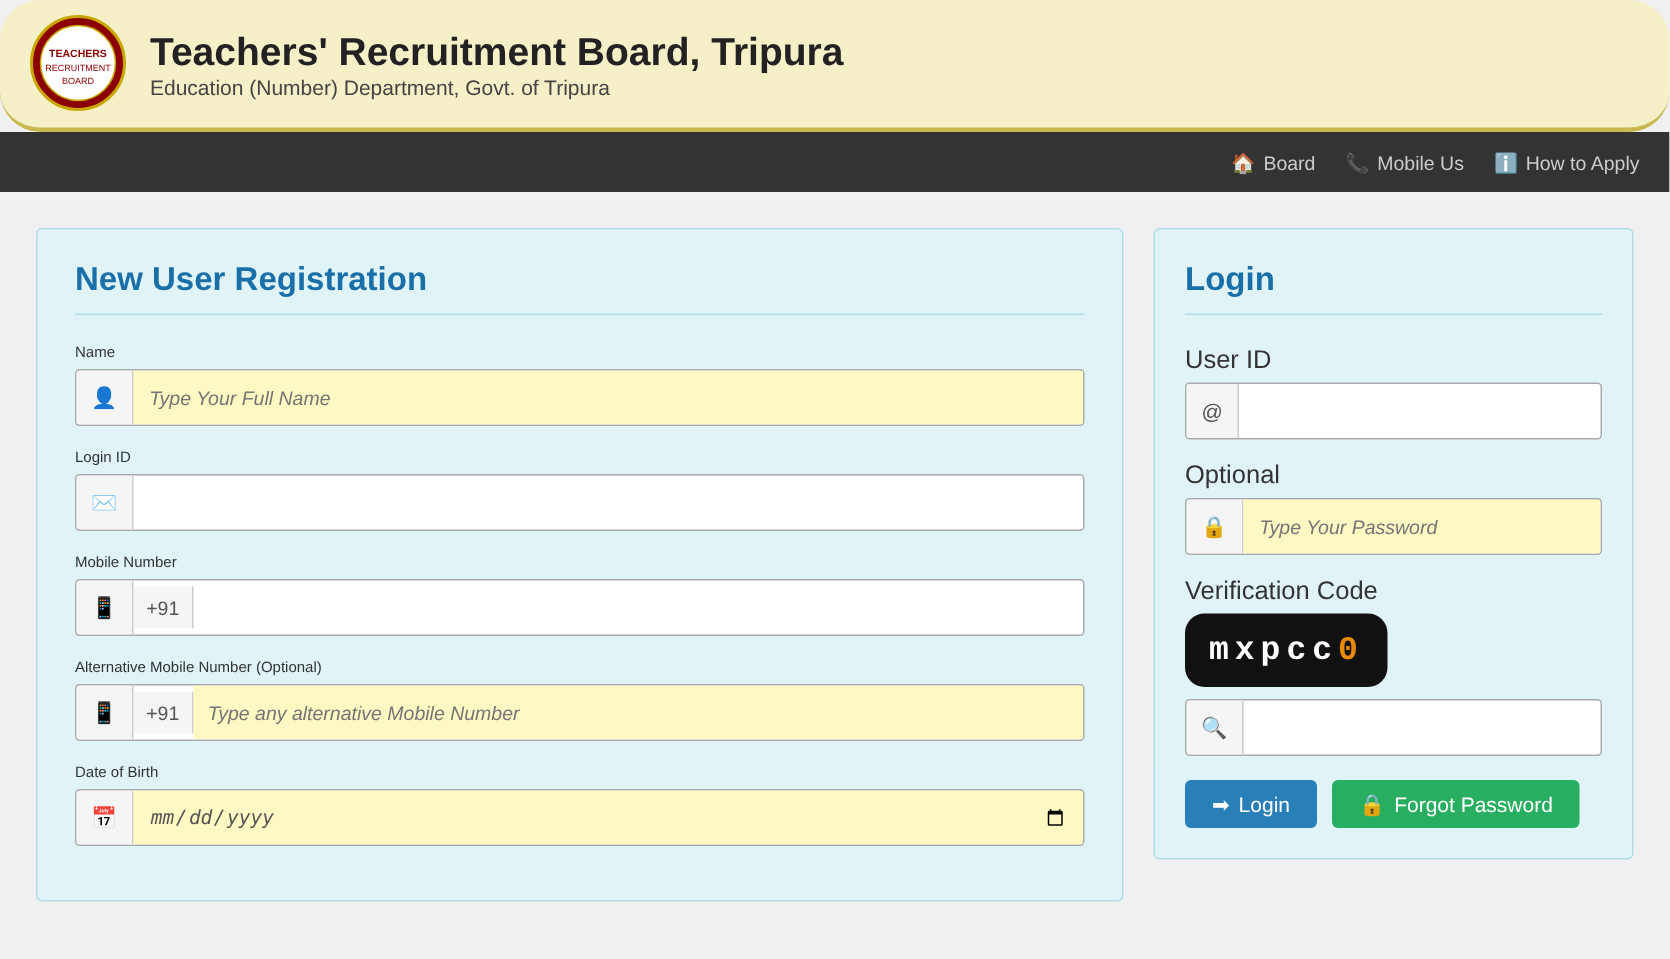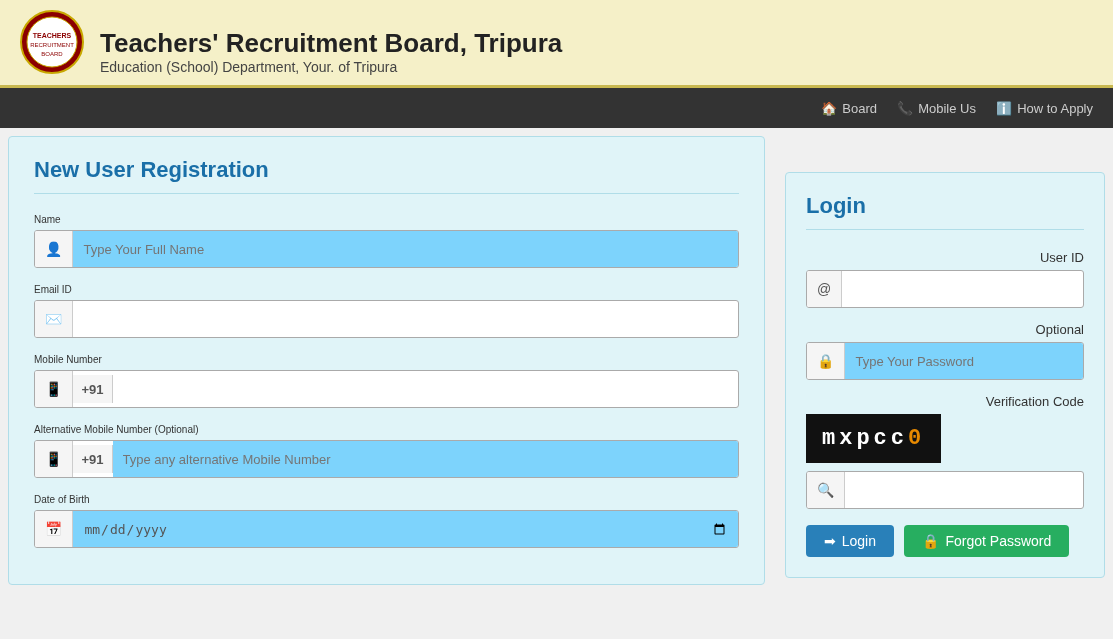--- a/index.html
+++ b/index.html
@@ -3,22 +3,23 @@
   <meta charset="utf-8">
   <style>
     * { box-sizing: border-box; margin: 0; padding: 0; }
     body { font-family: Arial, sans-serif; background: #f0f0f0; font-size: 14px; }
 
     
     .header {
       background: #f5f0c8;
       padding: 10px 20px;
       display: flex;
-      align-items: flex-end;
+      align-items: center;
       border-bottom: 3px solid #c8b850;
+      border-radius: 27px;
     }
     .header-logo {
       width: 65px;
       height: 65px;
       margin-right: 15px;
     }
     .header-title h1 {
       font-size: 26px;
       font-weight: bold;
       color: #222;
@@ -44,21 +45,21 @@
       font-size: 13px;
       display: flex;
       align-items: center;
       gap: 5px;
     }
 
     
     .main-content {
       display: flex;
       gap: 20px;
-      padding: 8px;
+      padding: 24px;
       max-width: 1113px;
     }
 
     
     .registration-panel {
       flex: 1;
       background: #e0f4f8;
       border: 1px solid #b0dde8;
       border-radius: 4px;
       padding: 20px 25px;
@@ -103,71 +104,69 @@
     .input-prefix {
       padding: 0 8px;
       color: #555;
       font-size: 13px;
       border-right: 1px solid #ccc;
       height: 28px;
       display: flex;
       align-items: center;
       background: #f5f5f5;
       white-space: nowrap;
-      font-weight: bold;
     }
     .input-wrapper input {
       flex: 1;
       border: none;
       outline: none;
       padding: 6px 10px;
       font-size: 13px;
       color: #555;
-      background: #7dd3fc;
+      background: #fef9c3;
       height: 36px;
+      font-style: italic;
     }
     .input-wrapper input[type="date"] {
       width: 100%;
     }
 
     
     .login-panel {
       width: 320px;
       background: #e0f4f8;
       border: 1px solid #b0dde8;
       border-radius: 4px;
       padding: 20px 20px;
       align-self: flex-start;
-      margin-top: 36px;
     }
     .login-panel .panel-title {
       font-size: 22px;
     }
 
     .login-form-group {
       margin-bottom: 14px;
     }
     .login-form-group label {
       display: block;
-      font-size: 13px;
+      font-size: 17px;
       color: #333;
       margin-bottom: 5px;
-      text-align: right;
     }
 
     
     .captcha-image {
       background: #111;
       color: #fff;
       font-size: 22px;
       font-weight: bold;
       letter-spacing: 4px;
       padding: 12px 16px;
       font-family: 'Courier New', monospace;
-      border-radius: 0;
+      border-radius: 13px;
       margin-bottom: 8px;
       user-select: none;
       display: inline-block;
     }
     .captcha-image span.orange { color: #e88a00; }
 
     
     .btn-row {
       display: flex;
       gap: 10px;
@@ -201,21 +200,21 @@
     <svg viewBox="0 0 65 65" xmlns="http://www.w3.org/2000/svg">
       <circle cx="32" cy="32" r="31" fill="#8B0000" stroke="#c8a800" stroke-width="2"></circle>
       <circle cx="32" cy="32" r="25" fill="#fff" stroke="#c8a800" stroke-width="1"></circle>
       <text x="32" y="28" text-anchor="middle" font-size="7" fill="#8B0000" font-weight="bold">TEACHERS</text>
       <text x="32" y="37" text-anchor="middle" font-size="6" fill="#8B0000">RECRUITMENT</text>
       <text x="32" y="46" text-anchor="middle" font-size="6" fill="#8B0000">BOARD</text>
     </svg>
   </div>
   <div class="header-title">
     <h1>Teachers' Recruitment Board, Tripura</h1>
-    <p>Education (School) Department, Your. of Tripura</p>
+    <p>Education (Number) Department, Govt. of Tripura</p>
   </div>
 </div>
 
 <div class="navbar">
   <a href="#">
     <span>🏠</span>
     <span>Board</span>
   </a>
   <a href="#">
     <span>📞</span>
@@ -234,21 +233,21 @@
 
     <div class="form-group">
       <label>Name</label>
       <div class="input-wrapper">
         <span class="input-icon">👤</span>
         <input type="text" placeholder="Type Your Full Name" style="">
       </div>
     </div>
 
     <div class="form-group">
-      <label>Email ID</label>
+      <label>Login ID</label>
       <div class="input-wrapper">
         <span class="input-icon">✉️</span>
       </div>
     </div>
 
     <div class="form-group">
       <label>Mobile Number</label>
       <div class="input-wrapper">
         <span class="input-icon">📱</span>
         <span class="input-prefix">+91</span>

